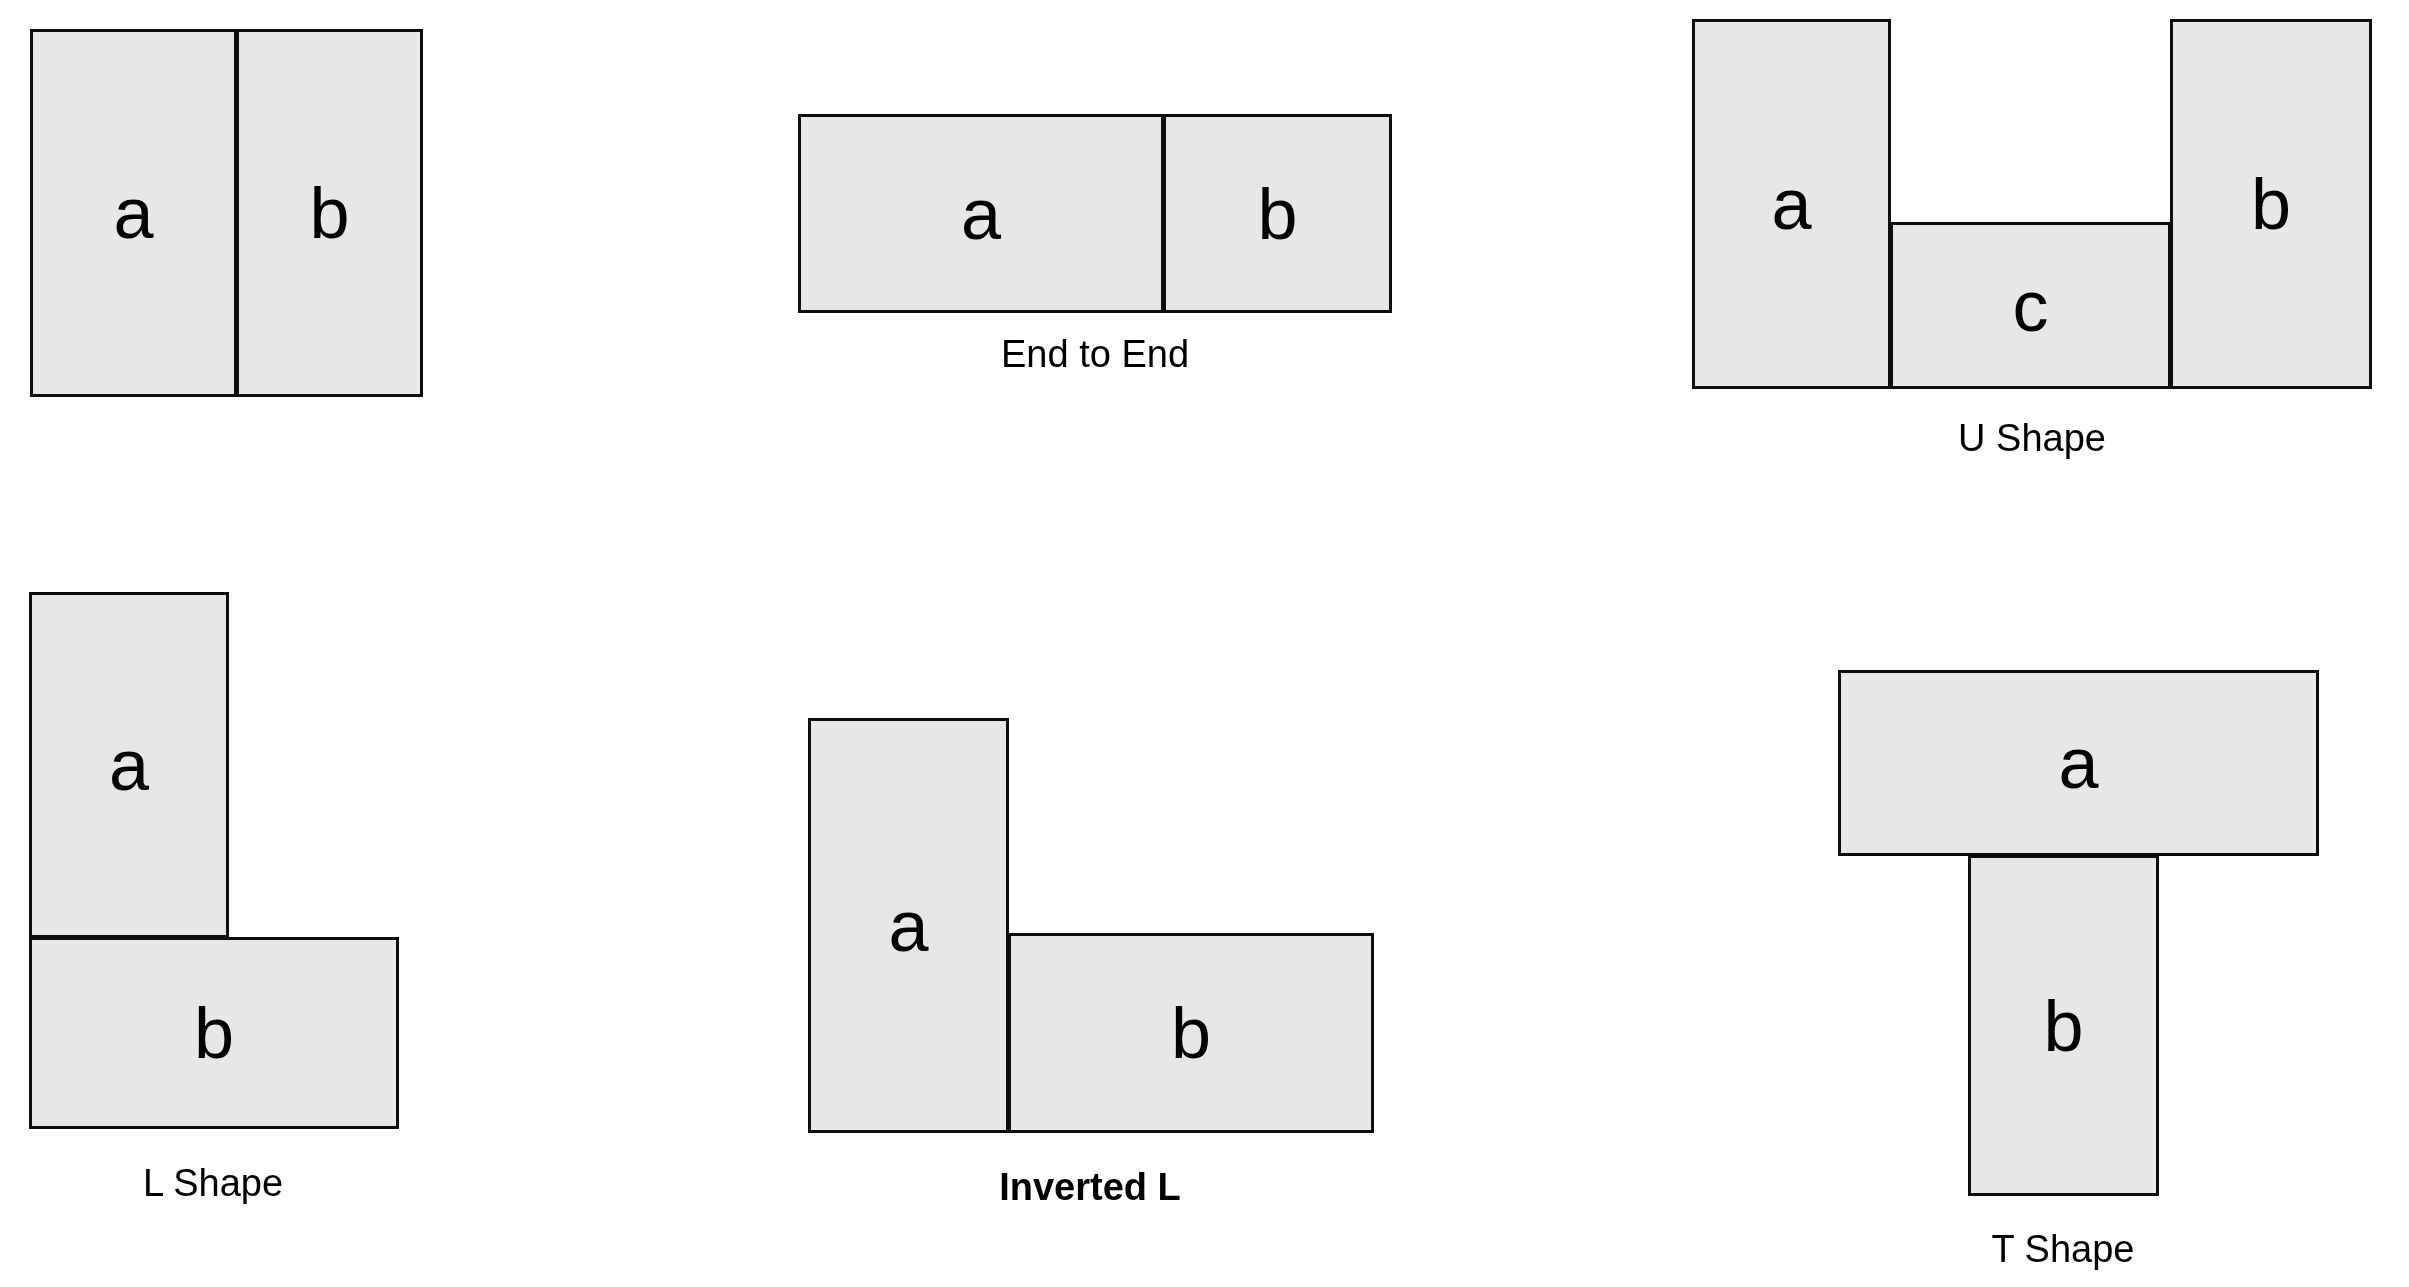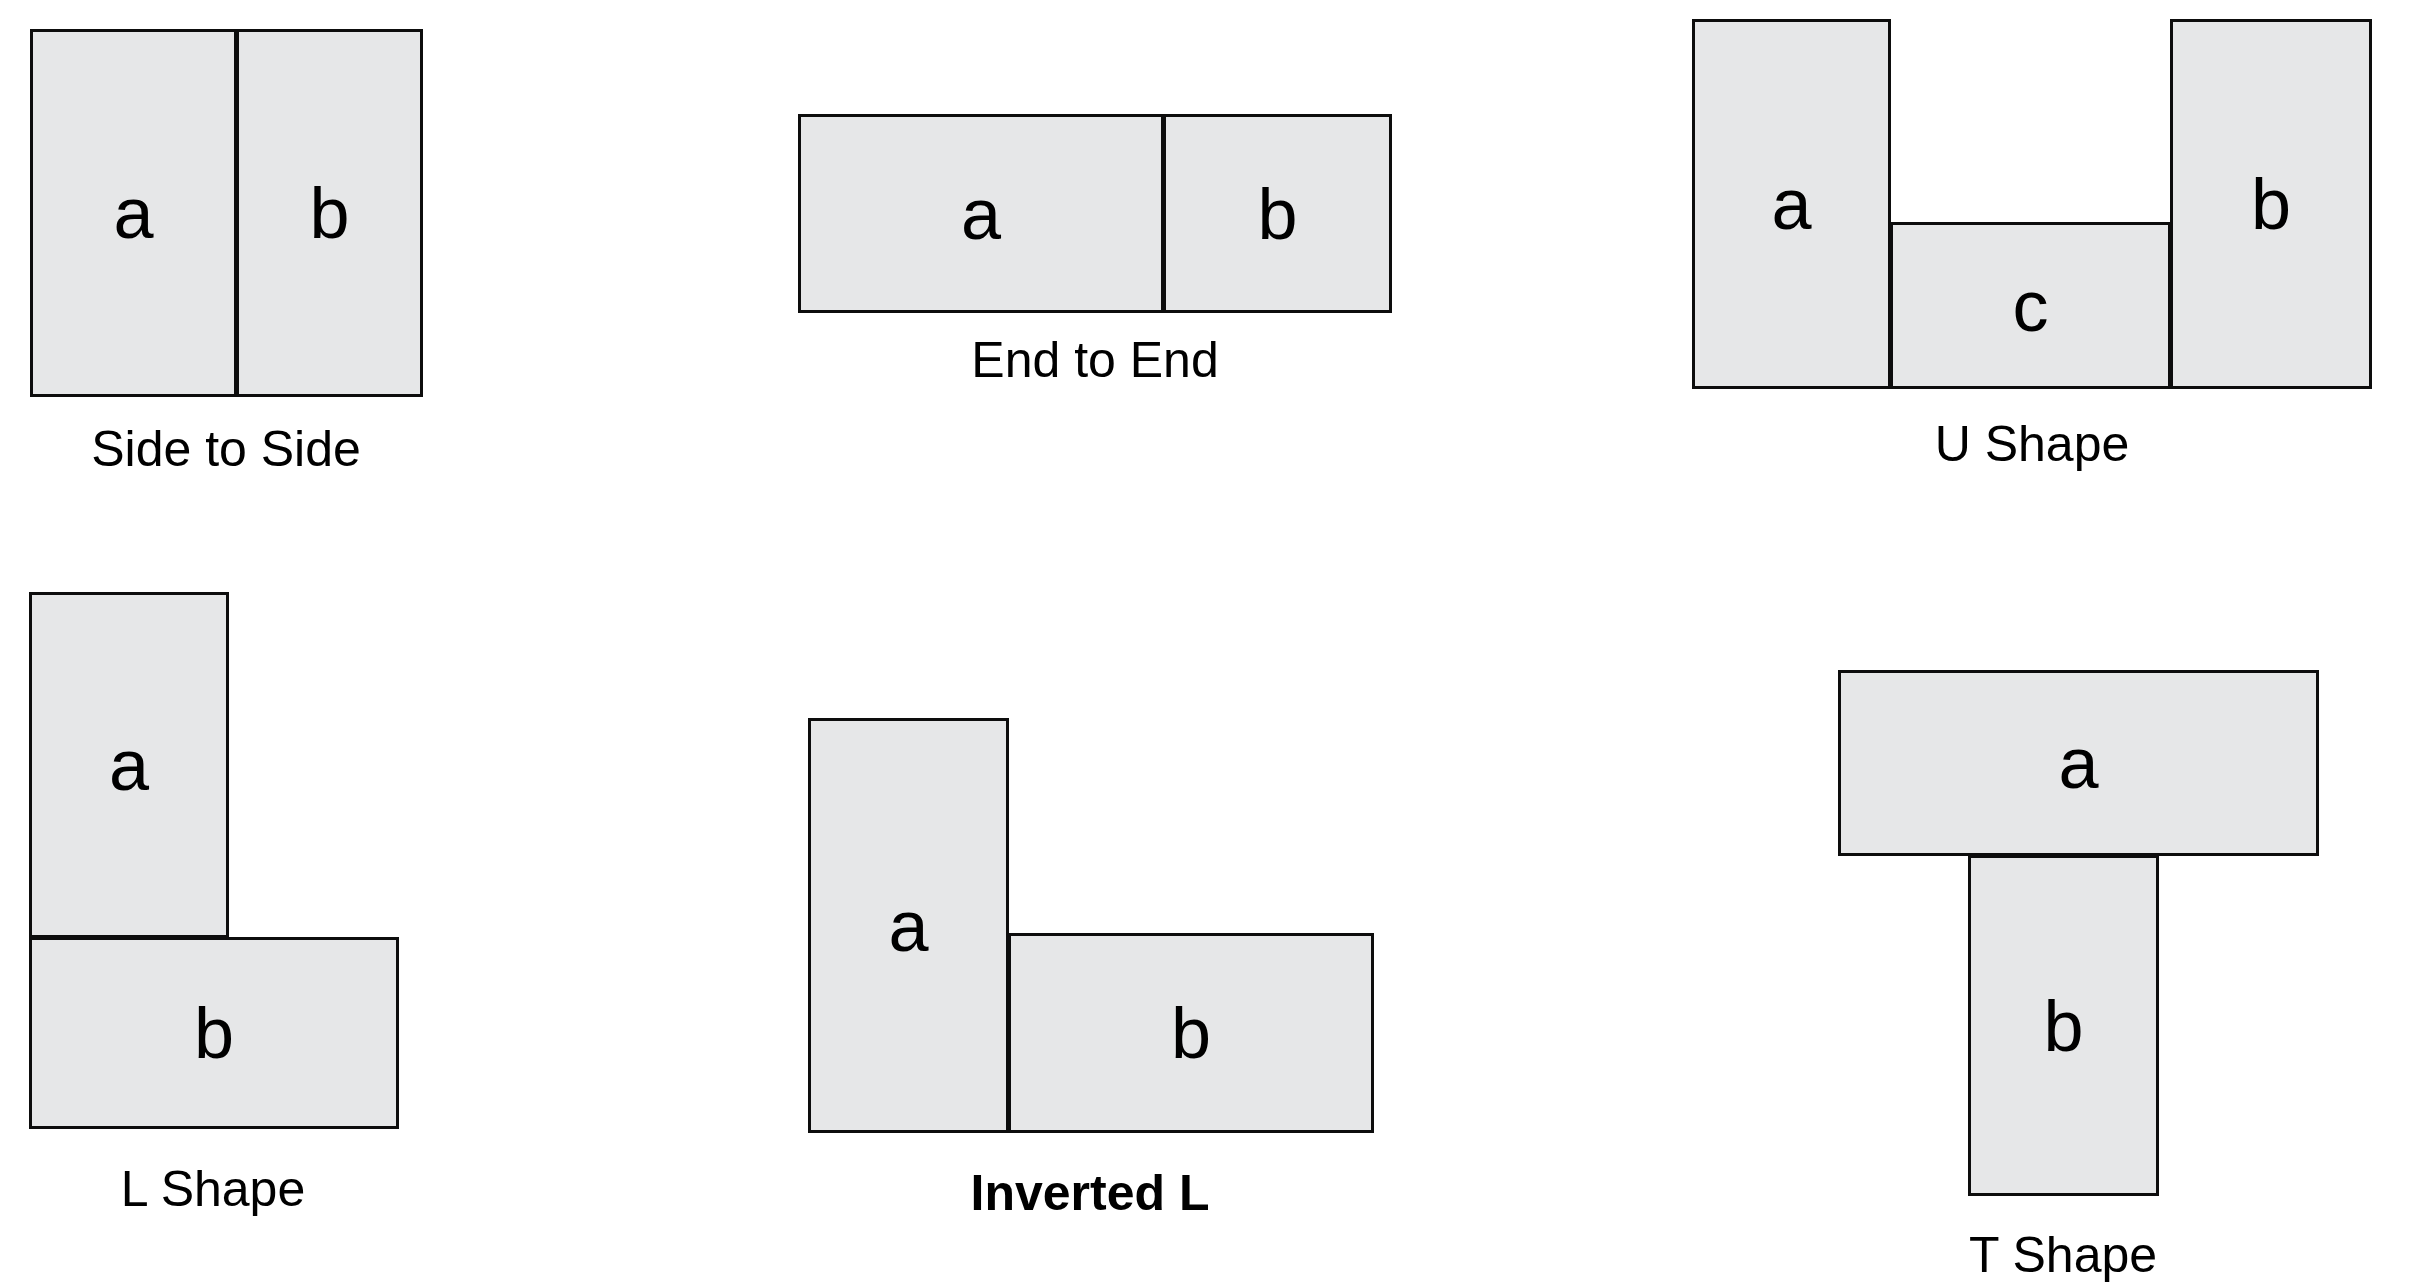--- a/index.html
+++ b/index.html
@@ -35,21 +35,21 @@
     font-family: "Liberation Sans", sans-serif;
     font-size: 72px;
     line-height: 1;
     color: #000000;
     font-weight: 400;
     user-select: none;
   }
   .caption {
     position: absolute;
     font-family: "Liberation Sans", sans-serif;
-    font-size: 50px;
+    font-size: 38px;
     line-height: 1;
     color: #000000;
     white-space: nowrap;
     text-align: center;
     transform: translateX(-50%);
   }
 
   
   #fig-side-to-side { left: 0px; top: 0px; width: 460px; height: 460px; }
   #fig-side-to-side .blk-a { left: 30px;  top: 29px; width: 207px; height: 368px; }
@@ -92,21 +92,20 @@
 
 <div id="canvas">
 
   <div class="figure" id="fig-side-to-side">
     <div class="block blk-a">
       <span class="block-label">a</span>
     </div>
     <div class="block blk-b">
       <span class="block-label">b</span>
     </div>
-    <div class="caption">Side to Side</div>
   </div>
 
   <div class="figure" id="fig-end-to-end">
     <div class="block blk-a">
       <span class="block-label">a</span>
     </div>
     <div class="block blk-b">
       <span class="block-label">b</span>
     </div>
     <div class="caption">End to End</div>

